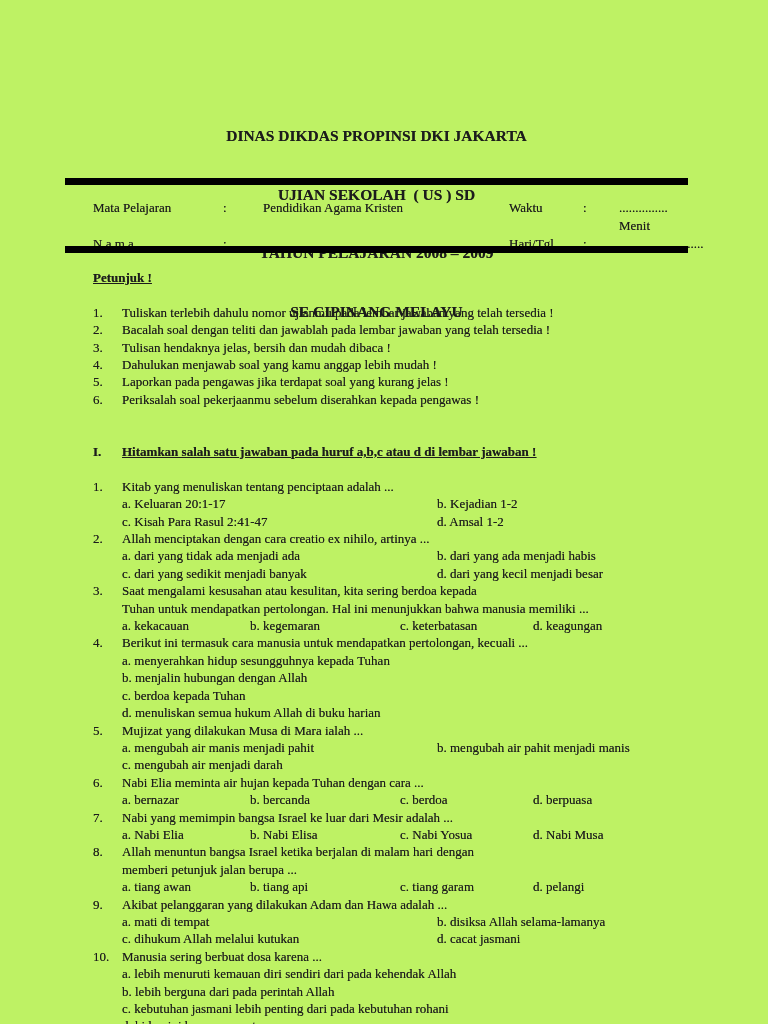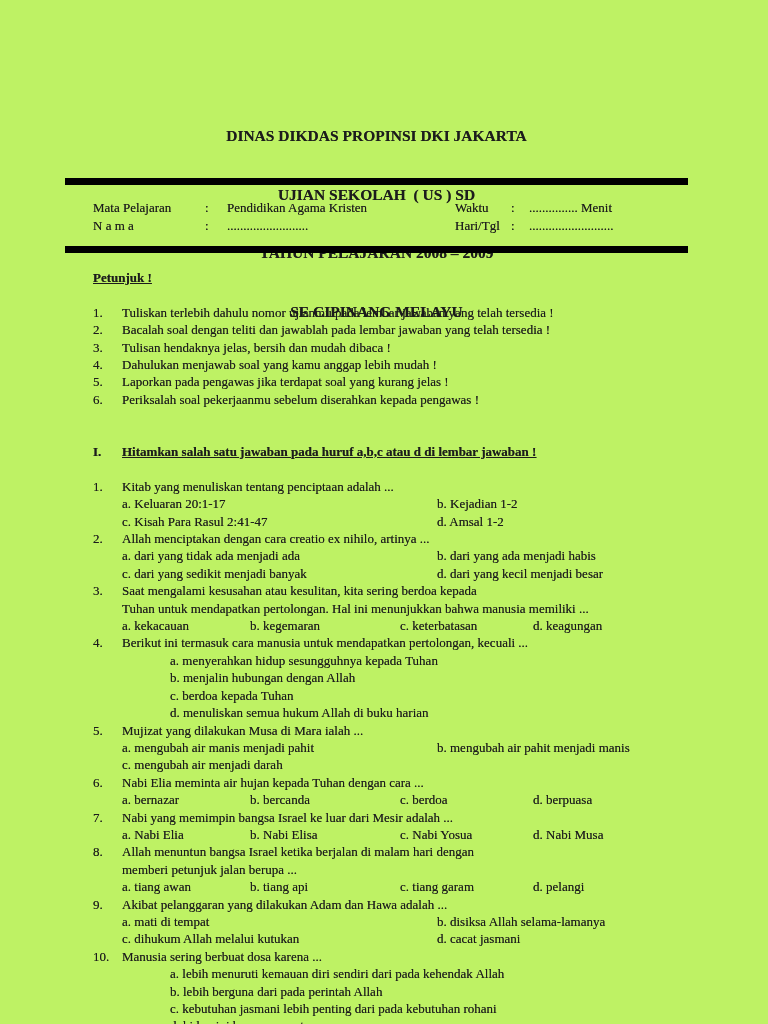--- a/index.html
+++ b/index.html
@@ -9,32 +9,32 @@
     text-shadow:0 0 0.5px rgba(28,28,28,.65);
   }
   .title-block{
     position:absolute;top:87px;left:65px;width:623px;text-align:center;
     font-weight:bold;font-size:15.5px;line-height:19.5px;white-space:pre;
   }
   .bar{position:absolute;left:65px;width:623px;height:7px;background:#000;}
   .bar-top{top:178px}
   .bar-bottom{top:246px}
   .info{position:absolute;top:199px;left:93px;width:600px;font-size:13px;line-height:18px;}
-  .info-row{display:grid;grid-template-columns:112px 22px 228px 56px 18px 1fr;}
+  .info-row{display:grid;grid-template-columns:112px 22px 228px 56px 18px 1fr;gap:18px;}
   .info-row span{display:block;}
   .flow{position:absolute;top:269px;left:93px;width:600px;font-size:13px;line-height:17.4px;}
   .sp1{height:17.4px}
   .sp2{height:34.8px}
   .bu{font-weight:bold;text-decoration:underline;}
   .b{font-weight:bold;}
   .row{display:flex;}
   .num{flex:0 0 29px;}
   .opts-half{flex:1;display:grid;grid-template-columns:283px 1fr;gap:32px;}
   .opts-quarter{flex:1;display:grid;grid-template-columns:128px 150px 133px 1fr;}
-  .opts-full{flex:1;margin-left:48px;}
+  .opts-full{flex:1;}
 </style>
 </head>
 <body>
 
 <div class="page">
 
   <div class="title-block">
     <div>DINAS DIKDAS PROPINSI DKI JAKARTA</div>
     <div>UJIAN SEKOLAH  ( US ) SD</div>
     <div>TAHUN PELAJARAN 2008 – 2009</div>

